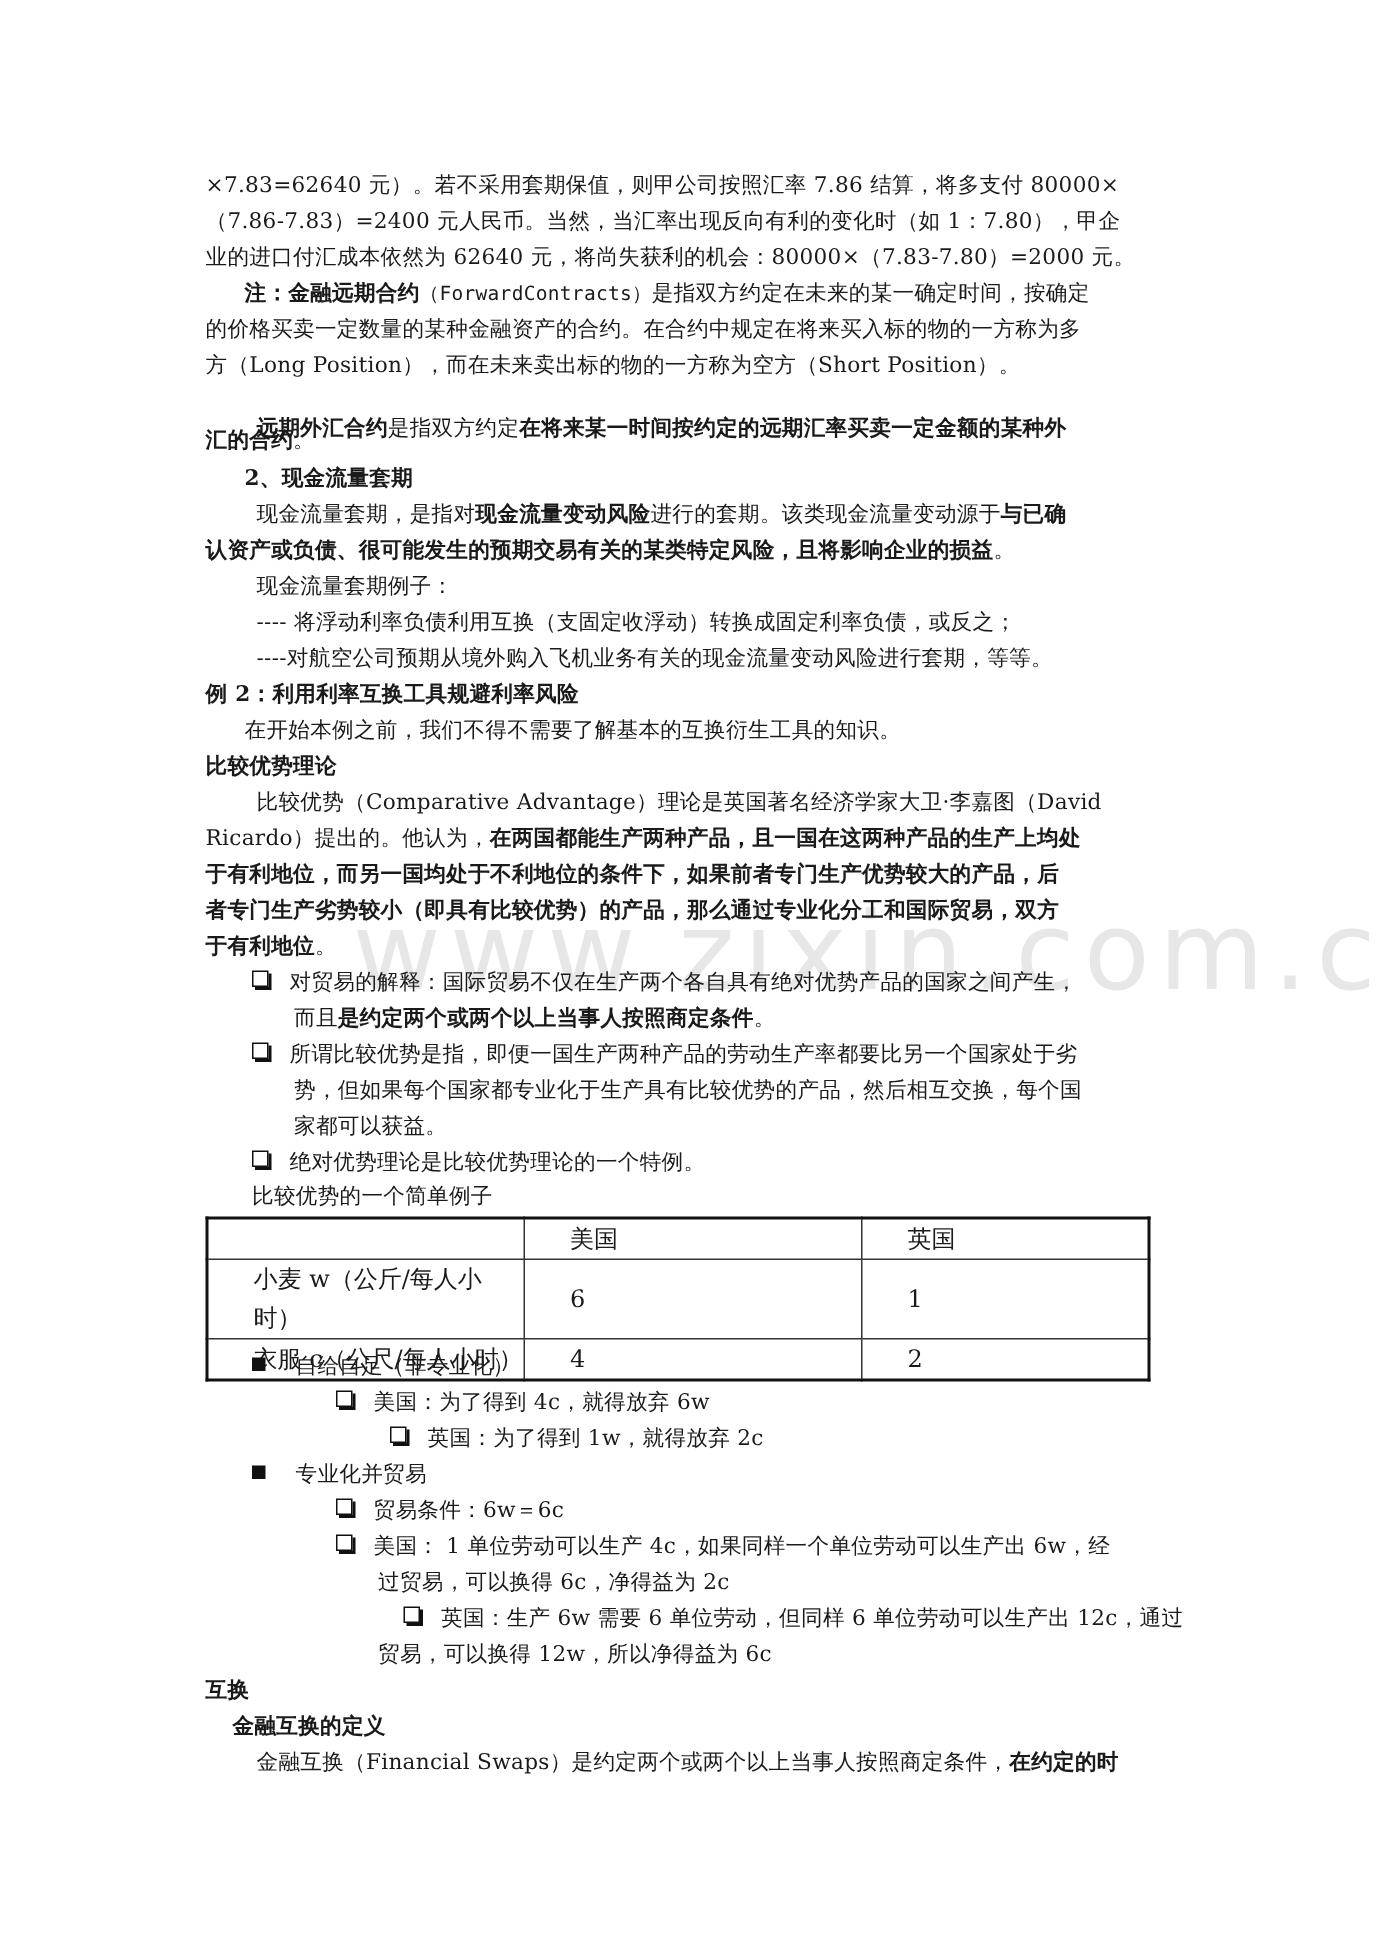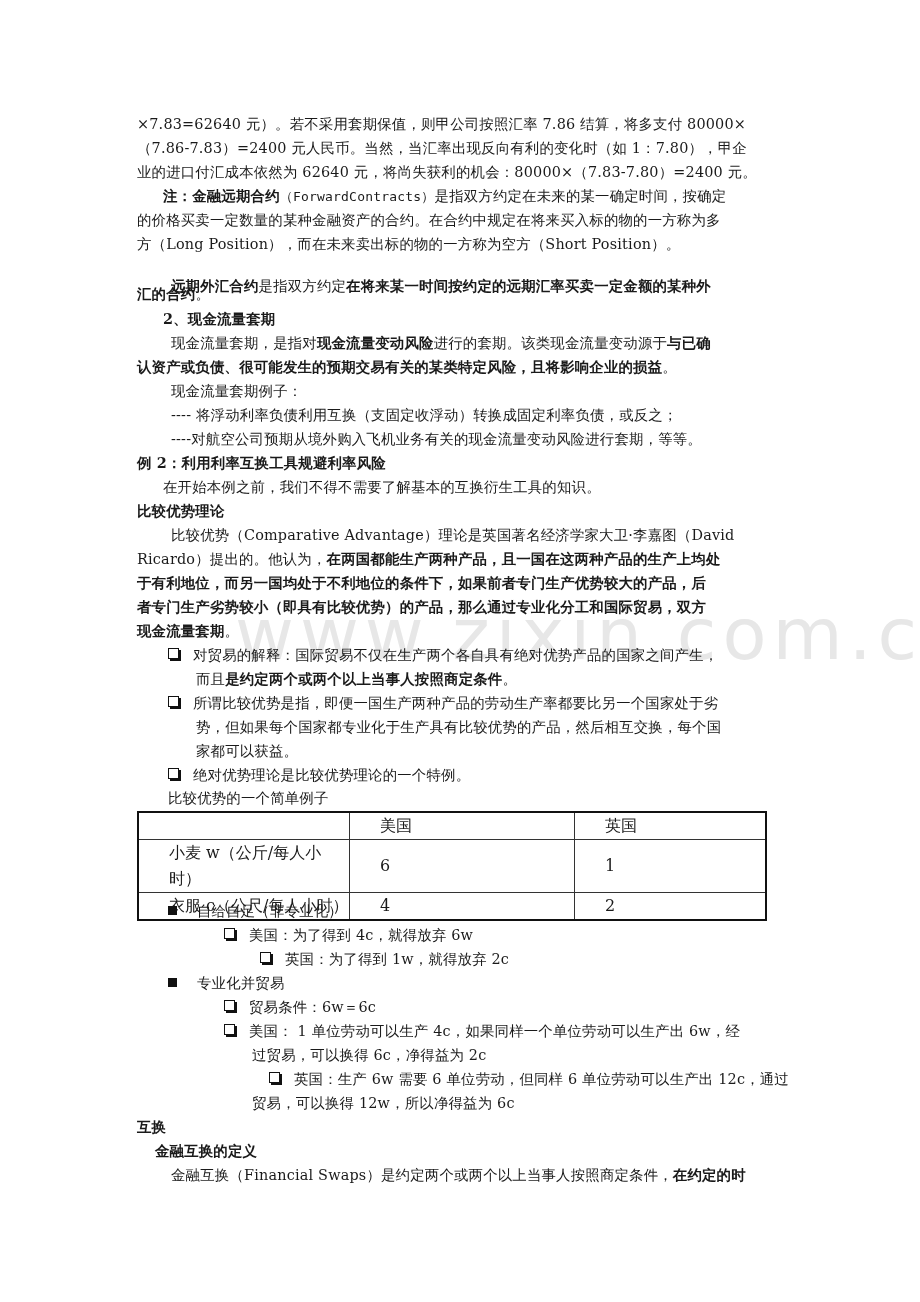--- a/index.html
+++ b/index.html
@@ -22,21 +22,21 @@
 </head>
 <body>
 
 <div class="page">
   <div class="watermark">www.zixin.com.cn</div>
 
   <div class="content">
 
     <div class="line" style="top:112px;">×7.83=62640 元）。若不采用套期保值，则甲公司按照汇率 7.86 结算，将多支付 80000×</div>
     <div class="line" style="top:136px;">（7.86-7.83）=2400 元人民币。当然，当汇率出现反向有利的变化时（如 1：7.80），甲企</div>
-    <div class="line" style="top:160px;">业的进口付汇成本依然为 62640 元，将尚失获利的机会：80000×（7.83-7.80）=2400 元。</div>
+    <div class="line" style="top:160px;">业的进口付汇成本依然为 62640 元，将尚失获利的机会：80000×（7.83-7.80）=2000 元。</div>
 
     <div class="line" style="top:184px; left:163px;">
       <span class="b">注：金融远期合约</span><span class="mono">（ForwardContracts）</span><span>是指双方约定在未来的某一确定时间，按确定</span>
     </div>
     <div class="line" style="top:208px;">的价格买卖一定数量的某种金融资产的合约。在合约中规定在将来买入标的物的一方称为多</div>
     <div class="line" style="top:232px;">方（Long Position），而在未来卖出标的物的一方称为空方（Short Position）。</div>
 
     <div class="line" style="top:258px; left:171px;margin-top:16px;">
       <span class="b">远期外汇合约</span><span>是指双方约定</span><span class="b">在将来某一时间按约定的远期汇率买卖一定金额的某种外</span>
     </div>
@@ -62,21 +62,21 @@
 
     <div class="line b" style="top:499px;">比较优势理论</div>
 
     <div class="line" style="top:523px; left:171px;">比较优势（Comparative Advantage）理论是英国著名经济学家大卫·李嘉图（David</div>
     <div class="line" style="top:547px;">
       <span>Ricardo）提出的。他认为，</span><span class="b">在两国都能生产两种产品，且一国在这两种产品的生产上均处</span>
     </div>
     <div class="line b" style="top:571px;">于有利地位，而另一国均处于不利地位的条件下，如果前者专门生产优势较大的产品，后</div>
     <div class="line b" style="top:595px;">者专门生产劣势较小（即具有比较优势）的产品，那么通过专业化分工和国际贸易，双方</div>
     <div class="line" style="top:619px;">
-      <span class="b">现金流量套期</span><span>。</span>
+      <span class="b">于有利地位</span><span>。</span>
     </div>
 
     <div class="line" style="top:643px; left:168px;">
       <span class="cb"></span><span>对贸易的解释：国际贸易不仅在生产两个各自具有绝对优势产品的国家之间产生，</span>
     </div>
     <div class="line" style="top:667px; left:196px;">
       <span>而且</span><span class="b">是约定两个或两个以上当事人按照商定条件</span><span>。</span>
     </div>
     <div class="line" style="top:691px; left:168px;">
       <span class="cb"></span><span>所谓比较优势是指，即便一国生产两种产品的劳动生产率都要比另一个国家处于劣</span>

